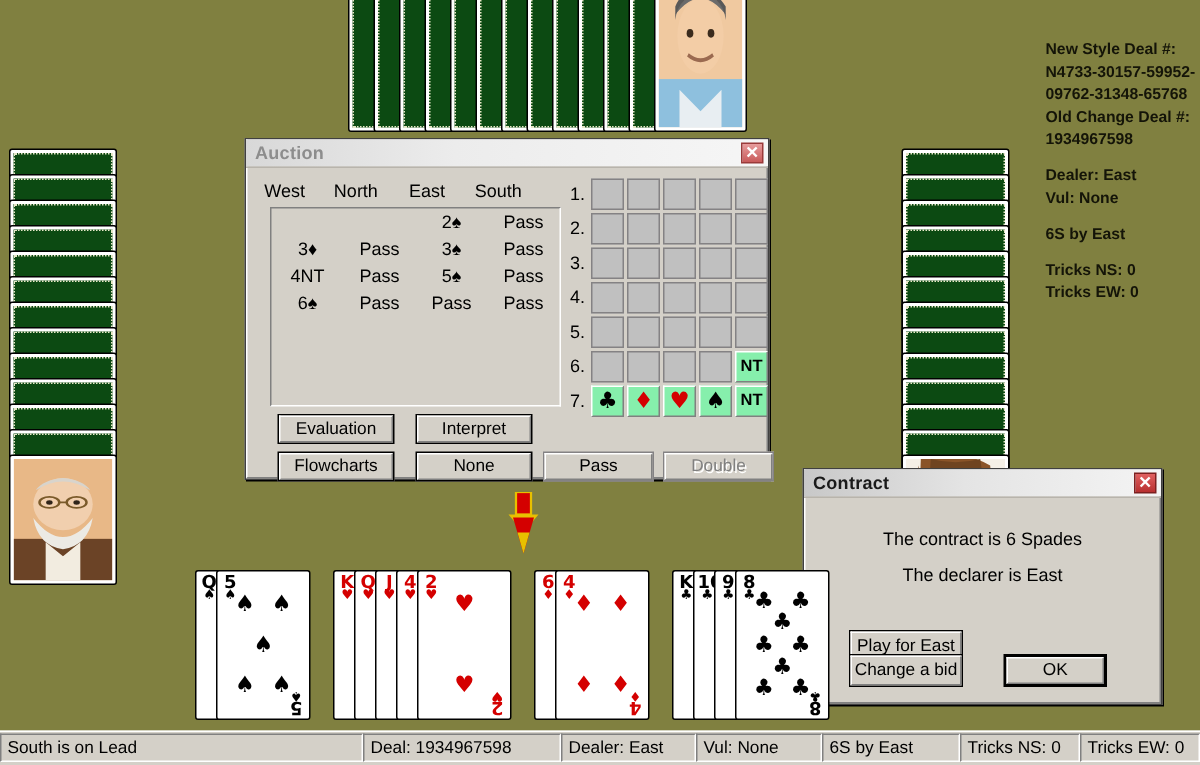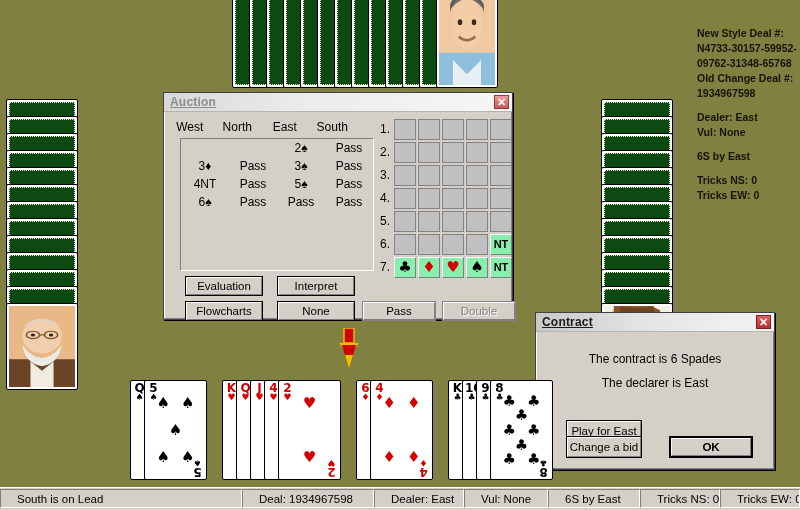--- a/index.html
+++ b/index.html
@@ -96,21 +96,20 @@
     border-bottom: 1px solid #b8b4ac;
     display: flex; align-items: center;
   }
   .titlebar.active {
     background: linear-gradient(to right, #c8c8c8 0%, #e4e4e4 45%, #f4f4f4 100%);
   }
   .titlebar .ttl {
     font-size: 12px; font-weight: bold; color: #8d8d8d;
     padding-left: 6px; letter-spacing: .2px;
     font-family: "Liberation Sans", sans-serif;
-    text-decoration: underline;
   }
   .titlebar.active .ttl { color: #1a1a1a; }
   .closebtn {
     position: absolute; right: 3px; top: 2px;
     width: 15px; height: 14px;
     background: linear-gradient(to bottom,#e79c9c,#c85a5a);
     border: 1px solid #9a3a3a;
     display: flex; align-items: center; justify-content: center;
     color: #ffffff; font-size: 11px; font-weight: bold;
     line-height: 1; font-family: "Liberation Sans", sans-serif;
@@ -213,21 +212,21 @@
     width: 800px; height: 23px;
     background: #d4d0c8;
     border-top: 1px solid #ffffff;
     display: flex; align-items: stretch;
     font-size: 11.5px; color: #000;
   }
   .sb-cell {
     border: 1px solid #fff;
     border-top-color: #808080; border-left-color: #808080;
     display: flex; align-items: center;
-    padding: 0 16px; margin: 1px 0 2px 0;
+    padding: 0 4px; margin: 1px 0 2px 0;
     white-space: nowrap; overflow: hidden; text-align: center;
   }
   .sb-main { flex: 0 0 242px; }
   .sb-deal { flex: 0 0 132px; }
   .sb-dealer { flex: 0 0 90px; }
   .sb-vul { flex: 0 0 84px; }
   .sb-contract { flex: 0 0 92px; }
   .sb-ns { flex: 0 0 80px; }
   .sb-ew { flex: 1 1 auto; }
 </style>
@@ -688,21 +687,21 @@
       <div class="contract-line" style="top:44px;">The declarer is East</div>
 
       <div class="btn" style="left:30px; top:88px; width:76px; height:22px;">
         <div class="bev"></div>
           <span>Play for East</span>
       </div>
       <div class="btn" style="left:30px; top:104px; width:76px; height:22px;">
         <div class="bev"></div>
           <span>Change a bid</span>
       </div>
-      <div class="btn" style="left:133px; top:104px; width:84px; height:22px; border:2px solid #000;font-weight:bold;">
+      <div class="btn" style="left:133px; top:104px; width:69px; height:22px; border:2px solid #000;">
         <div class="bev"></div>
           <span>OK</span>
       </div>
     </div>
   </div>
 
 </div>
 
 <div id="statusbar">
   <div class="sb-cell sb-main">South is on Lead</div>

